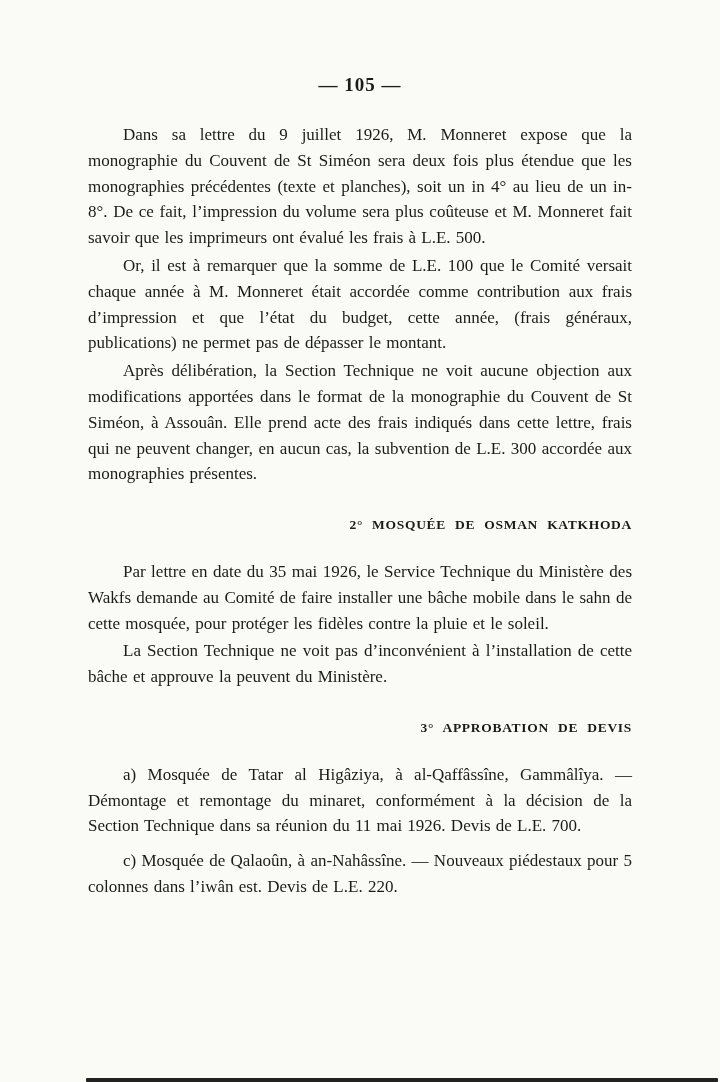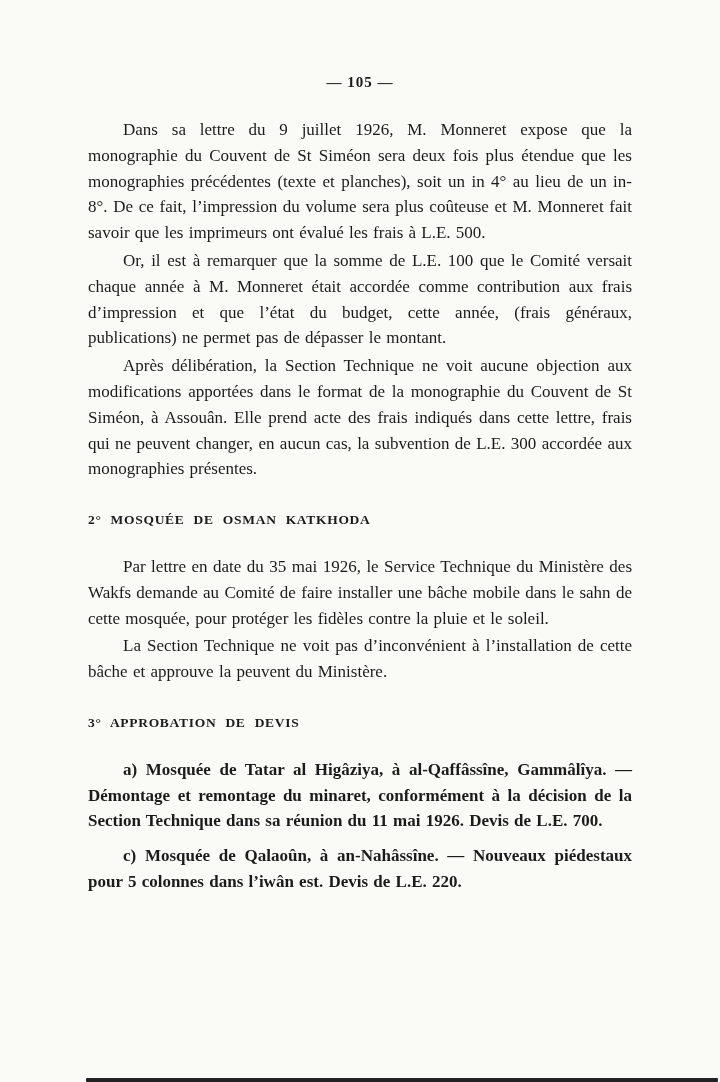--- a/index.html
+++ b/index.html
@@ -14,39 +14,39 @@
     width: 720px;
     height: 1082px;
     background: var(--paper, #fafaf6);
     color: var(--ink, #1b1b1b);
     overflow: hidden;
     box-sizing: border-box;
   }
   .page-number {
     padding-top: 74px;
     text-align: center;
-    font-size: 15px;
+    font-size: 19px;
     font-weight: bold;
     letter-spacing: 1px;
   }
   .text-block {
     width: 544px;
     margin: 26px auto 8px auto;
     font-size: 17px;
     line-height: 25.8px;
     text-align: justify;
   }
   .para {
     margin: 0 0 2px 0;
     text-indent: 35px;
     word-spacing: 1px;
   }
-  .devis { margin-top: 9px; font-weight: bold; }
+  .devis { margin-top: 9px; }
   .heading {
-    text-align: left;
+    text-align: right;
     font-size: 13.5px;
     font-weight: bold;
     letter-spacing: 0.7px;
     word-spacing: 5px;
     margin: 25px 0 21px 0;
     text-indent: 0;
   }
   .scan-edge-bottom {
     position: absolute;
     left: 86px;

